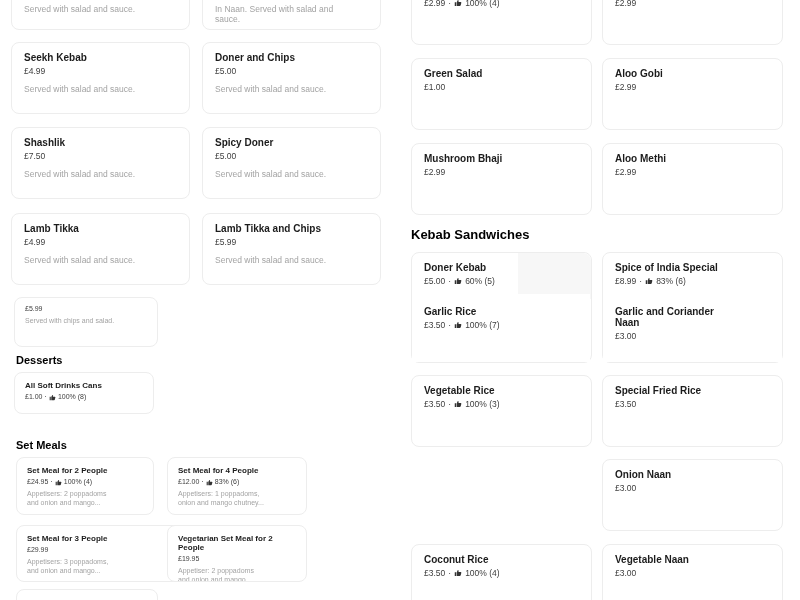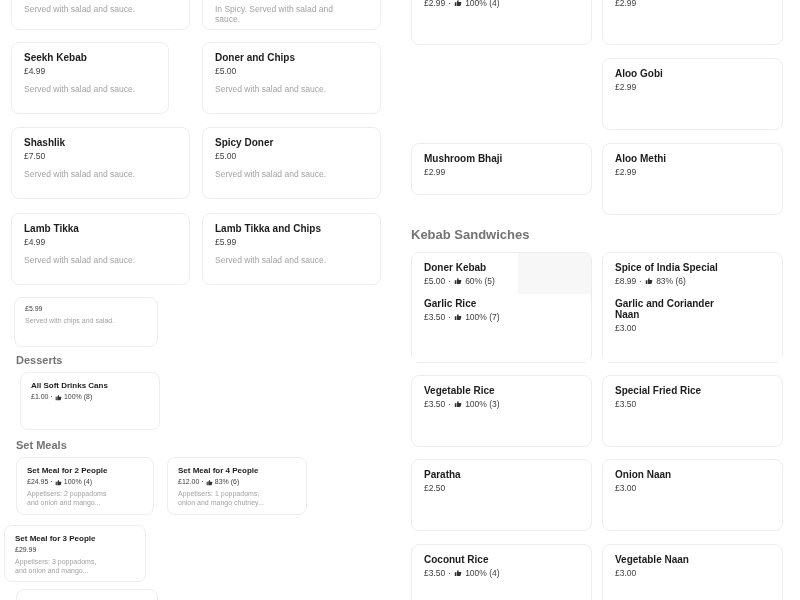--- a/index.html
+++ b/index.html
@@ -8,50 +8,50 @@
 
   .card { position:absolute; background:#fff; border:1px solid #ededed; border-radius:8px; overflow:hidden; }
   .overlay { border:none; border-radius:0; }
 
   .t  { font-weight:bold; font-size:10px; line-height:11px; color:#1c1c1c; margin:9px 12px 0; max-width:135px; }
   .pl { display:flex; align-items:center; gap:3px; margin:3px 12px 0; font-size:8.5px; line-height:10px; color:#3d3d3d; }
   .d  { margin:8px 12px 0; font-size:8.5px; line-height:10px; color:#a3a3a3; }
   .badge { margin:0 12px; font-size:8.5px; line-height:10px; color:#a3a3a3; }
 
   .w-narrow .d { max-width:122px; }
-  .overlay .t { margin-top:4px; max-width:118px; }
+  .overlay .t { margin-top:12px; max-width:118px; }
 
   .sm .t  { font-size:8px; line-height:9px; margin:8px 10px 0; max-width:108px; }
   .sm .pl { margin:3px 10px 0; font-size:7px; line-height:8px; gap:2px; }
   .sm .d  { margin:3px 10px 0; font-size:7px; line-height:9px; max-width:86px; color:#a3a3a3; }
 
   .np .pl { margin-top:7px; }
   .part .d { margin-top:36px; }
   .part-r .pl { margin-top:24px; }
 
-  .heading { position:absolute; font-weight:bold; color:#737373; }
+  .heading { position:absolute; font-weight:bold; color:#000000; }
   .h-lg { font-size:13px; }
   .h-sm { font-size:11px; }
 
   .thumb { flex:0 0 auto; display:block; }
   .imgph { position:absolute; top:0; right:0; width:73px; height:46px; background:#f7f7f7; border-radius:0 8px 0 0; }
 </style>
 </head>
 <body>
 
 <div id="screen">
 
   <div class="card part w-narrow" style="left:11px;top:-33px;width:179px;height:63px">
     <div class="d">Served with salad and sauce.</div>
   </div>
   <div class="card part w-narrow" style="left:202px;top:-33px;width:179px;height:63px">
-    <div class="d">In Spicy. Served with salad and sauce.</div>
-  </div>
-
-  <div class="card" style="left:11px;top:42px;width:158px;height:72px">
+    <div class="d">In Naan. Served with salad and sauce.</div>
+  </div>
+
+  <div class="card" style="left:11px;top:42px;width:179px;height:72px">
     <div class="t">Seekh Kebab</div>
     <div class="pl">
         <span>£4.99</span>
       </div>
     <div class="d">Served with salad and sauce.</div>
   </div>
   <div class="card" style="left:202px;top:42px;width:179px;height:72px">
     <div class="t">Doner and Chips</div>
     <div class="pl">
         <span>£5.00</span>
@@ -87,21 +87,21 @@
     <div class="d">Served with salad and sauce.</div>
   </div>
   <div class="card sm np" style="left:14px;top:297px;width:144px;height:50px">
     <div class="pl">
         <span>£5.99</span>
       </div>
     <div class="d" style="max-width:120px">Served with chips and salad.</div>
   </div>
 
   <div class="heading h-sm" style="left:16px;top:354px">Desserts</div>
-  <div class="card sm" style="left:20px;top:372px;width:140px;height:58px">
+  <div class="card sm" style="left:14px;top:372px;width:140px;height:42px">
     <div class="t">All Soft Drinks Cans</div>
     <div class="pl">
       <span>£1.00</span>
       <span>·</span>
       <svg class="thumb" width="7" height="7" viewBox="0 0 16 16">
           <path fill="#333" d="M1.5 6.5h2.6V14H1.5zM5.2 14V6.8L7.6 2c1 0 1.8.8 1.8 1.8 0 .2 0 .4-.1.6L8.8 6h4.6c.9 0 1.5.8 1.3 1.6l-1.3 5c-.2.8-.9 1.4-1.7 1.4H5.2z"></path>
         </svg>
       <span>100% (8)</span>
     </div>
   </div>
@@ -124,26 +124,33 @@
     <div class="pl">
       <span>£12.00</span>
       <span>·</span>
       <svg class="thumb" width="7" height="7" viewBox="0 0 16 16">
           <path fill="#333" d="M1.5 6.5h2.6V14H1.5zM5.2 14V6.8L7.6 2c1 0 1.8.8 1.8 1.8 0 .2 0 .4-.1.6L8.8 6h4.6c.9 0 1.5.8 1.3 1.6l-1.3 5c-.2.8-.9 1.4-1.7 1.4H5.2z"></path>
         </svg>
       <span>83% (6)</span>
     </div>
     <div class="d">Appetisers: 1 poppadoms, onion and mango chutney...</div>
   </div>
-  <div class="card sm" style="left:4px;top:525px;width:142px;height:57px">
+  <div class="card sm" style="left:16px;top:525px;width:166px;height:57px">
     <div class="t">Set Meal for 3 People</div>
     <div class="pl">
         <span>£29.99</span>
       </div>
     <div class="d">Appetisers: 3 poppadoms, and onion and mango...</div>
+  </div>
+  <div class="card sm" style="left:167px;top:525px;width:140px;height:57px">
+    <div class="t">Vegetarian Set Meal for 2 People</div>
+    <div class="pl">
+        <span>£19.95</span>
+      </div>
+    <div class="d">Appetiser: 2 poppadoms and onion and mango chutney...</div>
   </div>
   <div class="card sm" style="left:16px;top:589px;width:142px;height:40px">
     <div class="t">Set Meal for 4 People</div>
   </div>
 
   <div class="card part-r" style="left:411px;top:-27px;width:181px;height:72px">
     <div class="pl">
       <span>£2.99</span>
       <span>·</span>
       <svg class="thumb" width="8" height="8" viewBox="0 0 16 16">
@@ -151,27 +158,33 @@
         </svg>
       <span>100% (4)</span>
     </div>
   </div>
   <div class="card part-r" style="left:602px;top:-27px;width:181px;height:72px">
     <div class="pl">
         <span>£2.99</span>
       </div>
   </div>
 
+  <div class="card" style="left:411px;top:58px;width:181px;height:72px">
+    <div class="t">Green Salad</div>
+    <div class="pl">
+        <span>£1.00</span>
+      </div>
+  </div>
   <div class="card" style="left:602px;top:58px;width:181px;height:72px">
     <div class="t">Aloo Gobi</div>
     <div class="pl">
         <span>£2.99</span>
       </div>
   </div>
-  <div class="card" style="left:411px;top:143px;width:181px;height:52px">
+  <div class="card" style="left:411px;top:143px;width:181px;height:72px">
     <div class="t">Mushroom Bhaji</div>
     <div class="pl">
         <span>£2.99</span>
       </div>
   </div>
   <div class="card" style="left:602px;top:143px;width:181px;height:72px">
     <div class="t">Aloo Methi</div>
     <div class="pl">
         <span>£2.99</span>
       </div>
@@ -235,26 +248,20 @@
         </svg>
       <span>100% (3)</span>
     </div>
   </div>
   <div class="card" style="left:602px;top:375px;width:181px;height:72px">
     <div class="t">Special Fried Rice</div>
     <div class="pl">
         <span>£3.50</span>
       </div>
   </div>
-  <div class="card" style="left:411px;top:459px;width:181px;height:72px">
-    <div class="t">Paratha</div>
-    <div class="pl">
-        <span>£2.50</span>
-      </div>
-  </div>
   <div class="card" style="left:602px;top:459px;width:181px;height:72px">
     <div class="t">Onion Naan</div>
     <div class="pl">
         <span>£3.00</span>
       </div>
   </div>
   <div class="card" style="left:411px;top:544px;width:181px;height:72px">
     <div class="t">Coconut Rice</div>
     <div class="pl">
       <span>£3.50</span>

